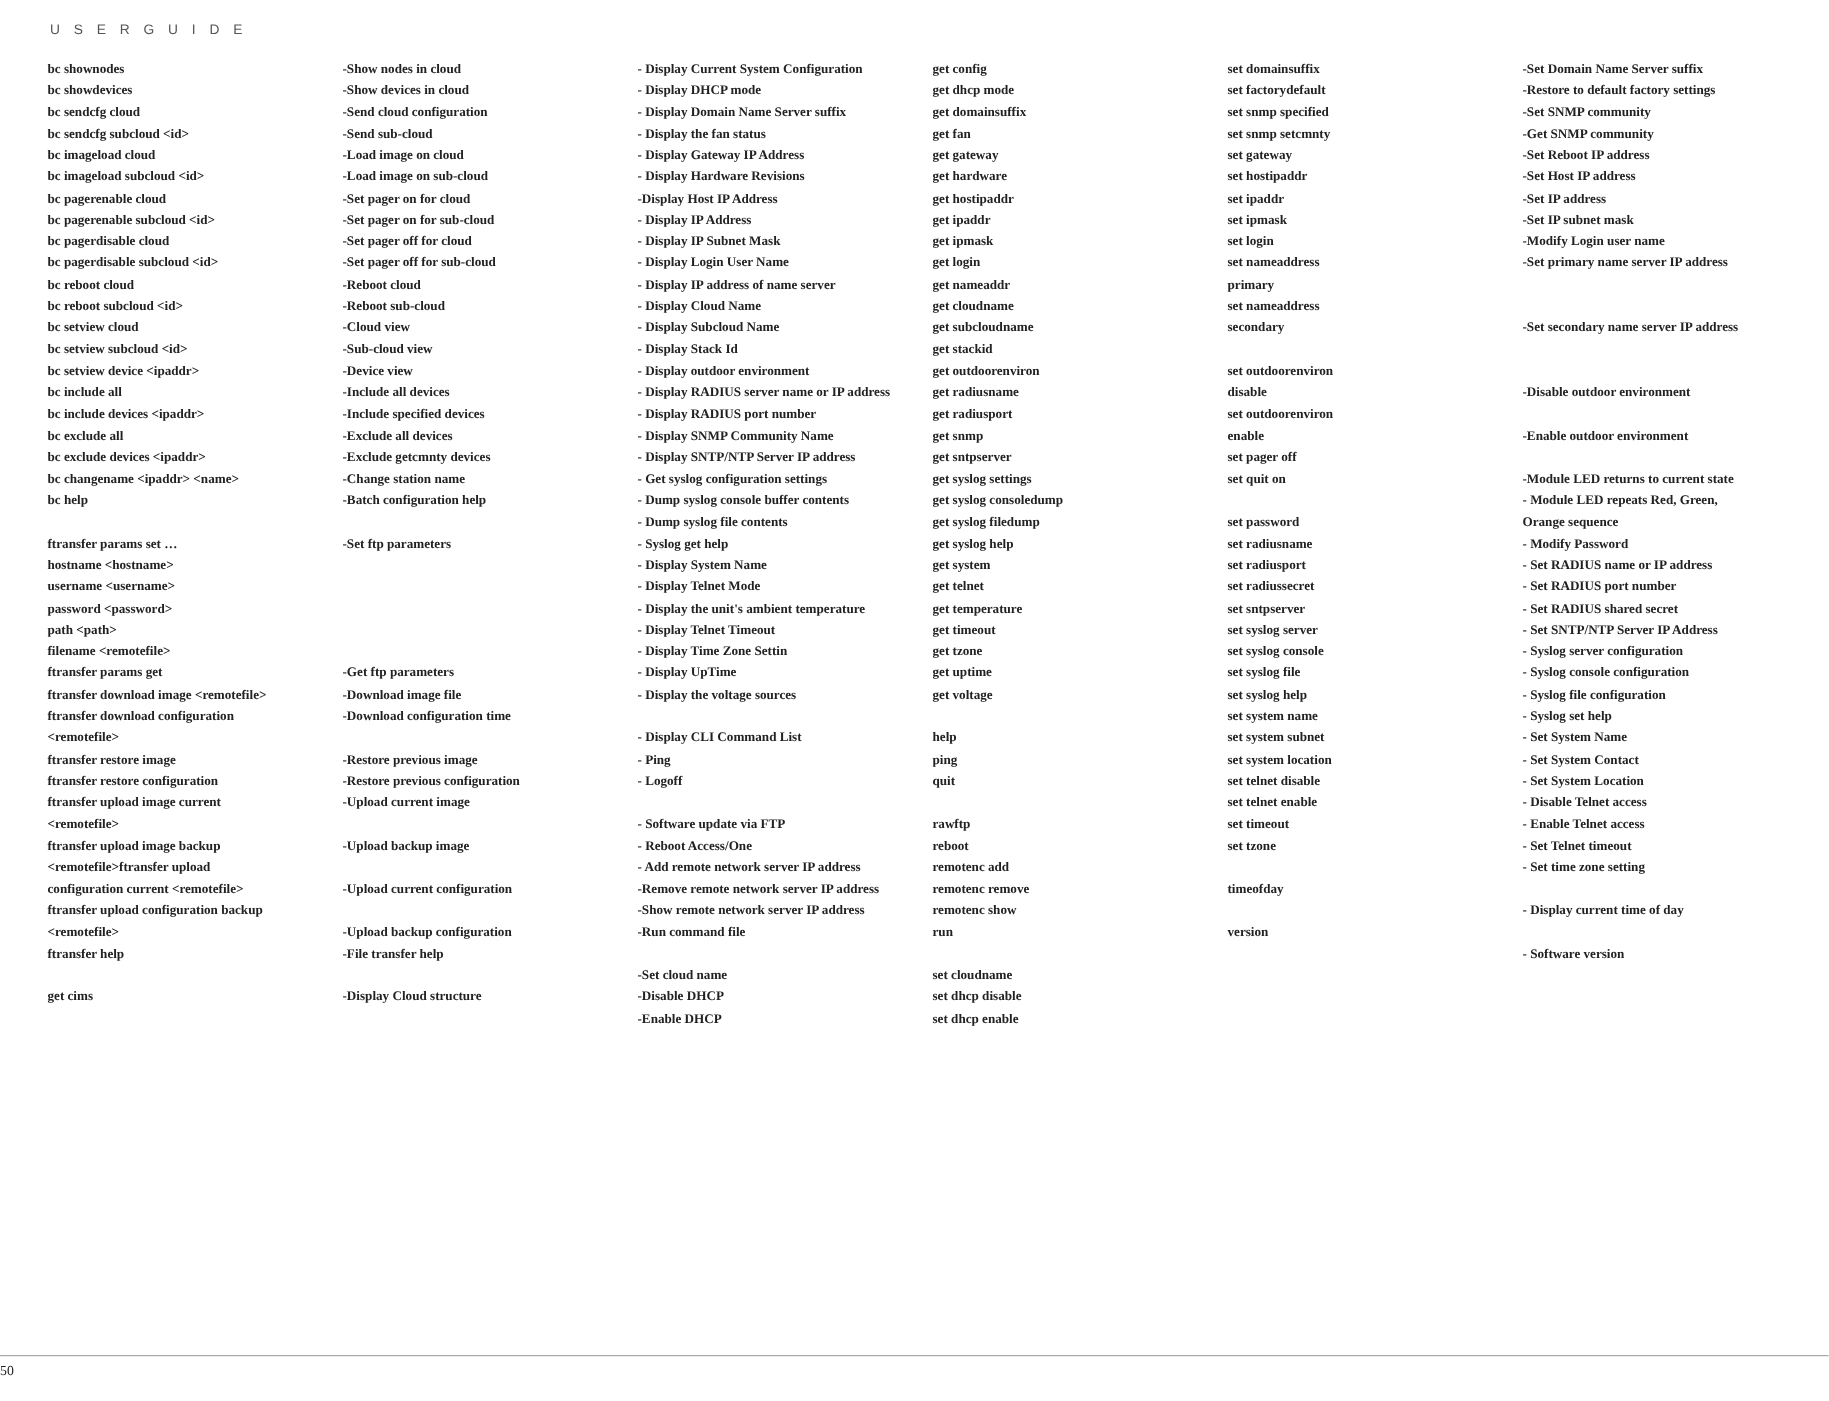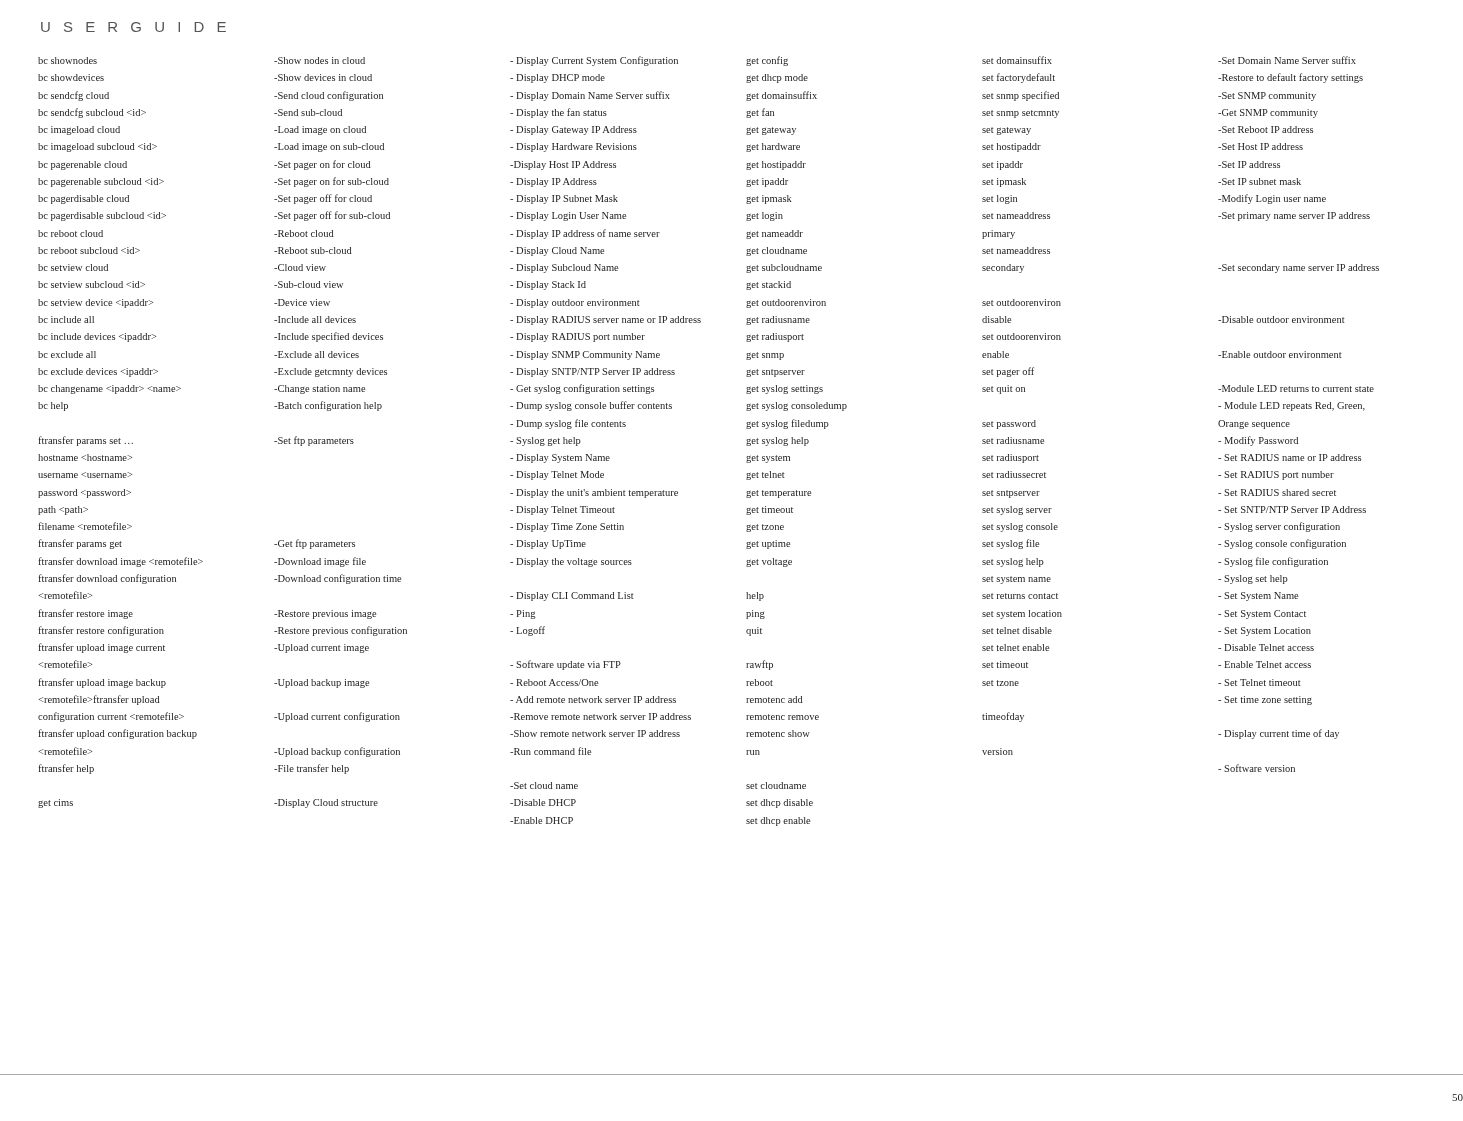--- a/index.html
+++ b/index.html
@@ -8,48 +8,49 @@
       font-size: 11px;
       background: #fff;
       color: #222;
       width: 1463px;
       min-height: 1121px;
       position: relative;
     }
     .header {
       padding: 18px 20px 8px 40px;
       letter-spacing: 4px;
-      font-size: 15px;
+      font-size: 11px;
       font-family: Arial, sans-serif;
       color: #555;
       font-weight: normal;
       text-transform: uppercase;
     }
     .content-area {
       display: flex;
       padding: 10px 30px 40px 30px;
       gap: 13px;
+      font-weight: bold;
     }
     .col {
       flex: 1;
       padding: 0 8px;
       line-height: 1.55;
       font-size: 10.5px;
     }
     .col p {
       margin-bottom: 1px;
     }
     .footer {
       position: absolute;
       bottom: 18px;
       left: 0;
       right: 0;
-      text-align: right;
+      text-align: left;
       border-top: 1px solid #aaa;
-      padding-top: 16px;
+      padding-top: 6px;
       font-size: 11px;
     }
   </style>
 </head>
 <body>
 
 <div>
   <div class="header">U S E R   G U I D E</div>
 </div>
 
@@ -270,21 +271,21 @@
       <p>set password</p>
       <p>set radiusname</p>
       <p>set radiusport</p>
       <p>set radiussecret</p>
       <p>set sntpserver</p>
       <p>set syslog server</p>
       <p>set syslog console</p>
       <p>set syslog file</p>
       <p>set syslog help</p>
       <p>set system name</p>
-      <p>set returns contact</p>
+      <p>set system subnet</p>
       <p>set system location</p>
       <p>set telnet disable</p>
       <p>set telnet enable</p>
       <p>set timeout</p>
       <p>set tzone</p>
       <p>&nbsp;</p>
       <p>timeofday</p>
       <p>&nbsp;</p>
       <p>version</p>
     </div>

